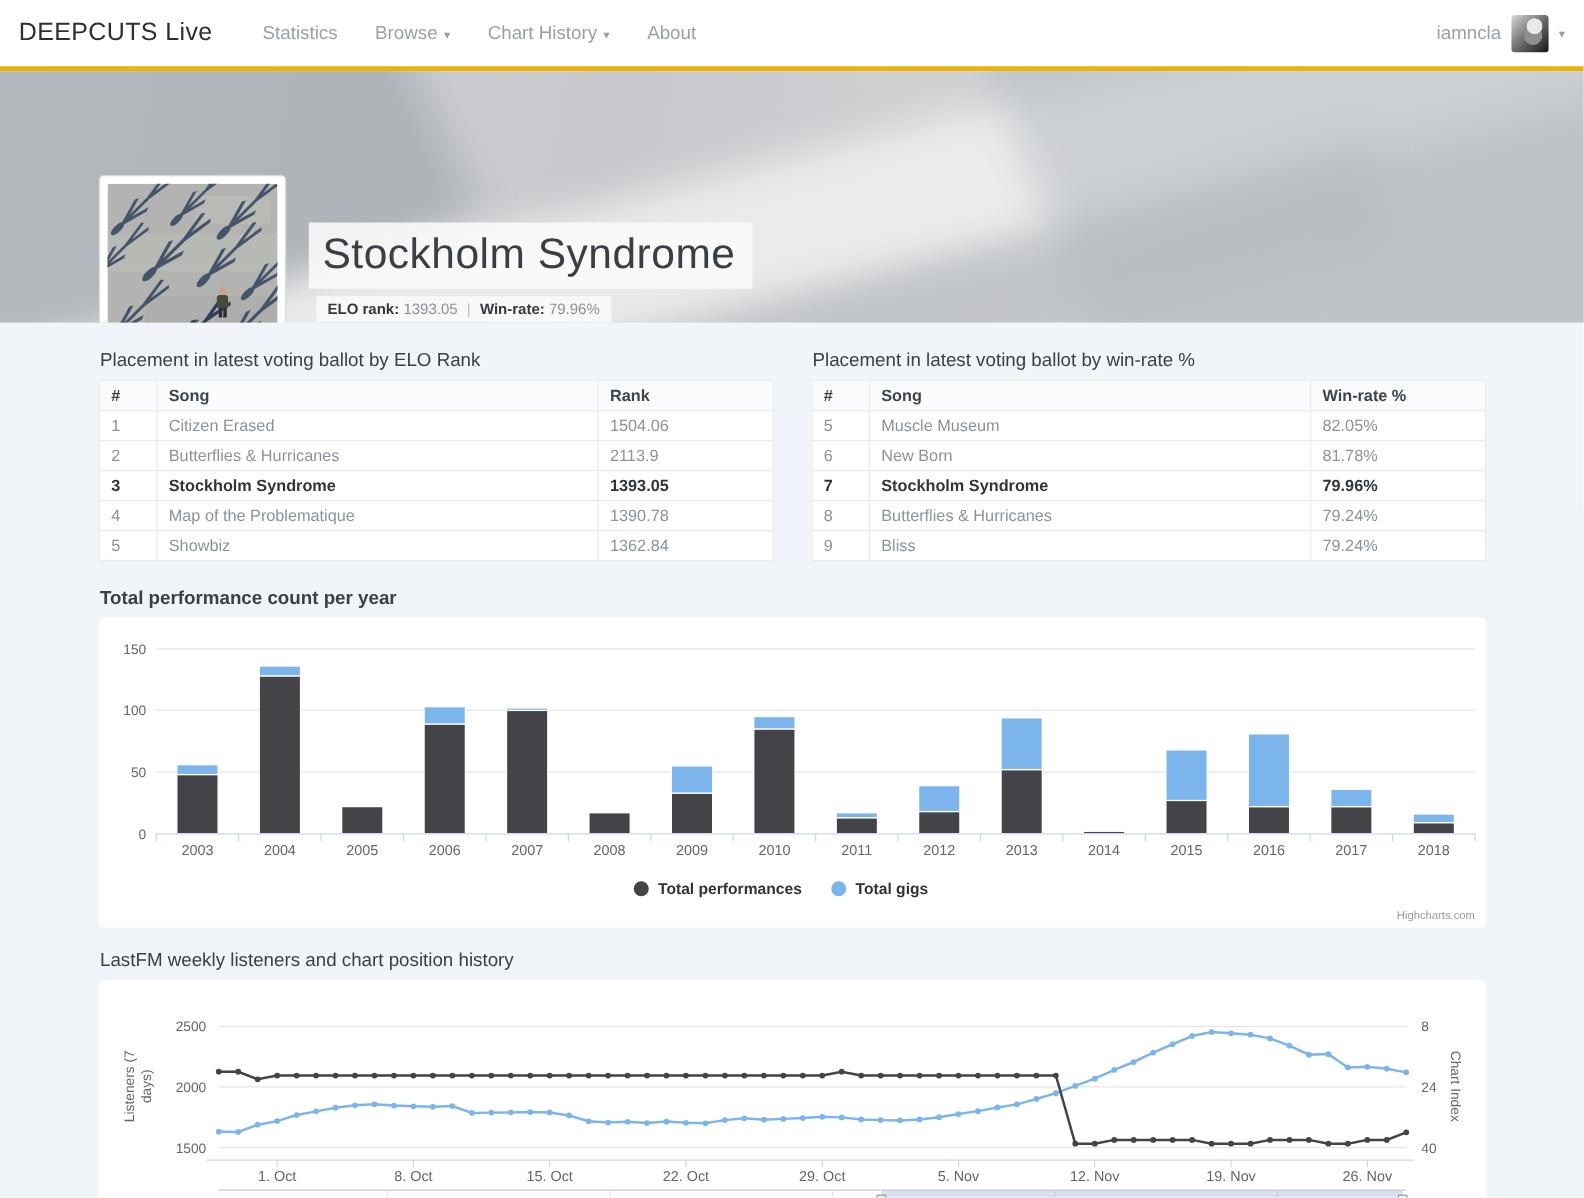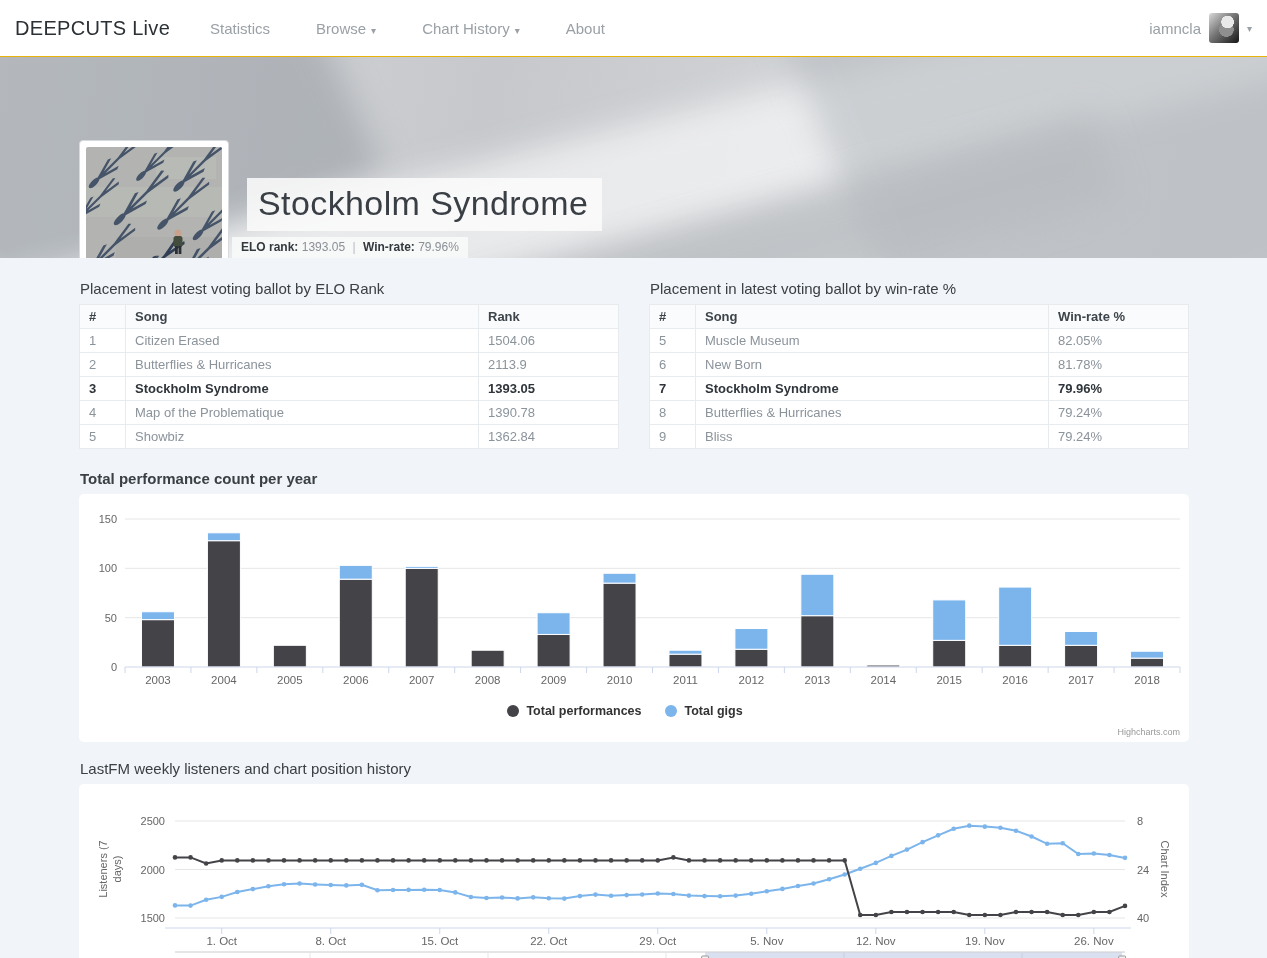--- a/index.html
+++ b/index.html
@@ -1,21 +1,21 @@
 <!DOCTYPE html>
 <html><head>
 <meta charset="utf-8">
 <style>
   html,body{margin:0;padding:0;width:1267px;height:958px;overflow:hidden;background:#fff;
     font-family:"Liberation Sans",sans-serif;-webkit-font-smoothing:antialiased;}
   
-  .navbar{height:57px;background:#fff;border-bottom:1px solid #eab308;display:flex;align-items:center;
+  .navbar{height:57px;background:#fff;border-bottom:4px solid #eab308;display:flex;align-items:center;
     padding:0 15px;box-sizing:border-box;}
   .brand{font-size:20px;color:#2b3034;letter-spacing:.3px;margin-right:26px;cursor:pointer;}
-  .nav-links{display:flex;align-items:flex-end;gap:18px;flex:1;}
+  .nav-links{display:flex;align-items:flex-end;gap:2px;flex:1;}
   .nav-item{color:#9aa0a5;font-size:15px;padding:8px 14px;cursor:pointer;white-space:nowrap;}
   .nav-item .caret{font-size:10px;color:#9aa0a5;margin-left:5px;}
   .nav-user{display:flex;align-items:center;gap:8px;color:#9aa0a5;font-size:15px;cursor:pointer;justify-content:space-between;}
   .avatar{width:30px;height:30px;border-radius:3px;
     background:
       radial-gradient(circle at 62% 30%, #e9e9e9 0 22%, rgba(0,0,0,0) 23%),
       radial-gradient(circle at 58% 55%, #8f8f8f 0 30%, rgba(0,0,0,0) 31%),
       linear-gradient(135deg,#d9d9d9 0%,#777 45%,#151515 100%);}
   .nav-user .caret{font-size:10px;}
   
@@ -24,21 +24,21 @@
   .streak{position:absolute;filter:blur(16px);}
   .s1{width:420px;height:300px;left:-80px;top:-90px;background:#979da4;opacity:.55;transform:rotate(-24deg);}
   .s2{width:1500px;height:110px;left:-120px;top:70px;background:#f4f5f6;opacity:.75;transform:rotate(-14deg);}
   .s3{width:520px;height:420px;left:840px;top:-140px;background:#aeb3b8;opacity:.5;transform:rotate(-22deg);}
   .s4{width:700px;height:90px;left:420px;top:150px;background:#b6babe;opacity:.6;transform:rotate(-16deg);}
   .art-card{position:absolute;left:79px;top:83px;width:136px;height:136px;background:#fff;
     border:1px solid #d7dadd;border-radius:4px;padding:6px;}
   .art-card svg{display:block;border-radius:2px;}
   .hero-title{position:absolute;left:247px;top:121px;background:rgba(250,250,250,.88);
     padding:6px 14px 8px 11px;font-size:34px;color:#3a3f45;letter-spacing:.4px;}
-  .hero-sub{position:absolute;left:232px;top:180px;background:rgba(248,249,249,.88);
+  .hero-sub{position:absolute;left:253px;top:180px;background:rgba(248,249,249,.88);
     padding:3px 9px 4px 9px;font-size:12px;color:#8a9096;}
   .hero-sub b{color:#33383d;}
   .hero-sub .sep{color:#b7bcc0;margin:0 4px;}
   
   .content{background:#f1f4f8;height:700px;padding:22px 78px 0 79px;box-sizing:border-box;}
   .tables-row{display:flex;gap:30px;}
   .tbl-block{flex:1;min-width:0;}
   .tbl-title,.chart-title{font-size:15px;color:#3a4045;margin:0 0 7px 1px;}
   table{width:100%;border-collapse:collapse;background:#fff;font-size:13px;}
   th,td{border:1px solid #e7ebee;padding:4px 9px;text-align:left;font-weight:normal;color:#8b939b;height:14px;}

